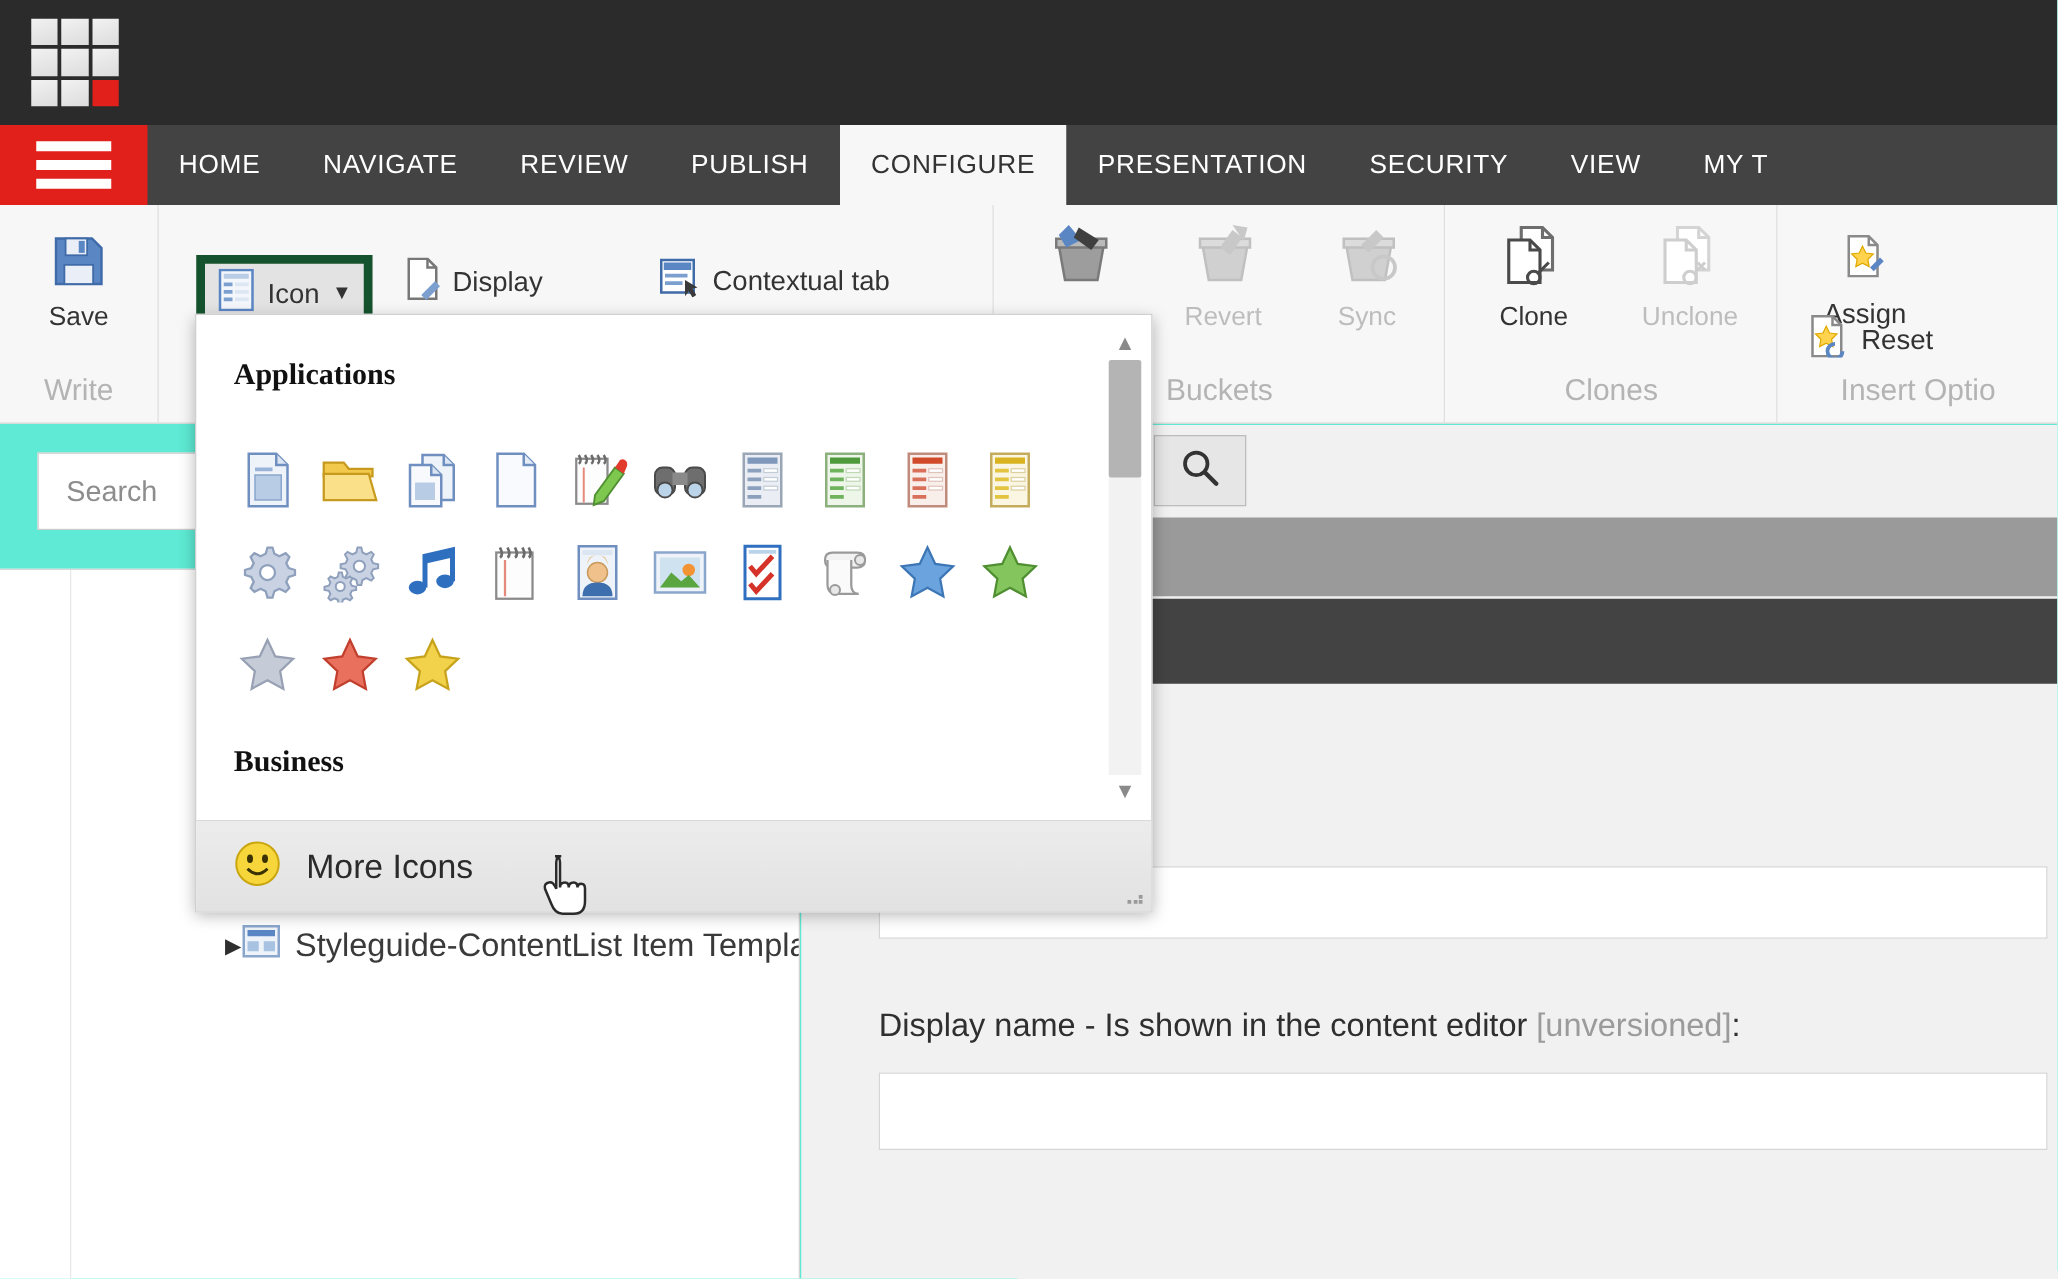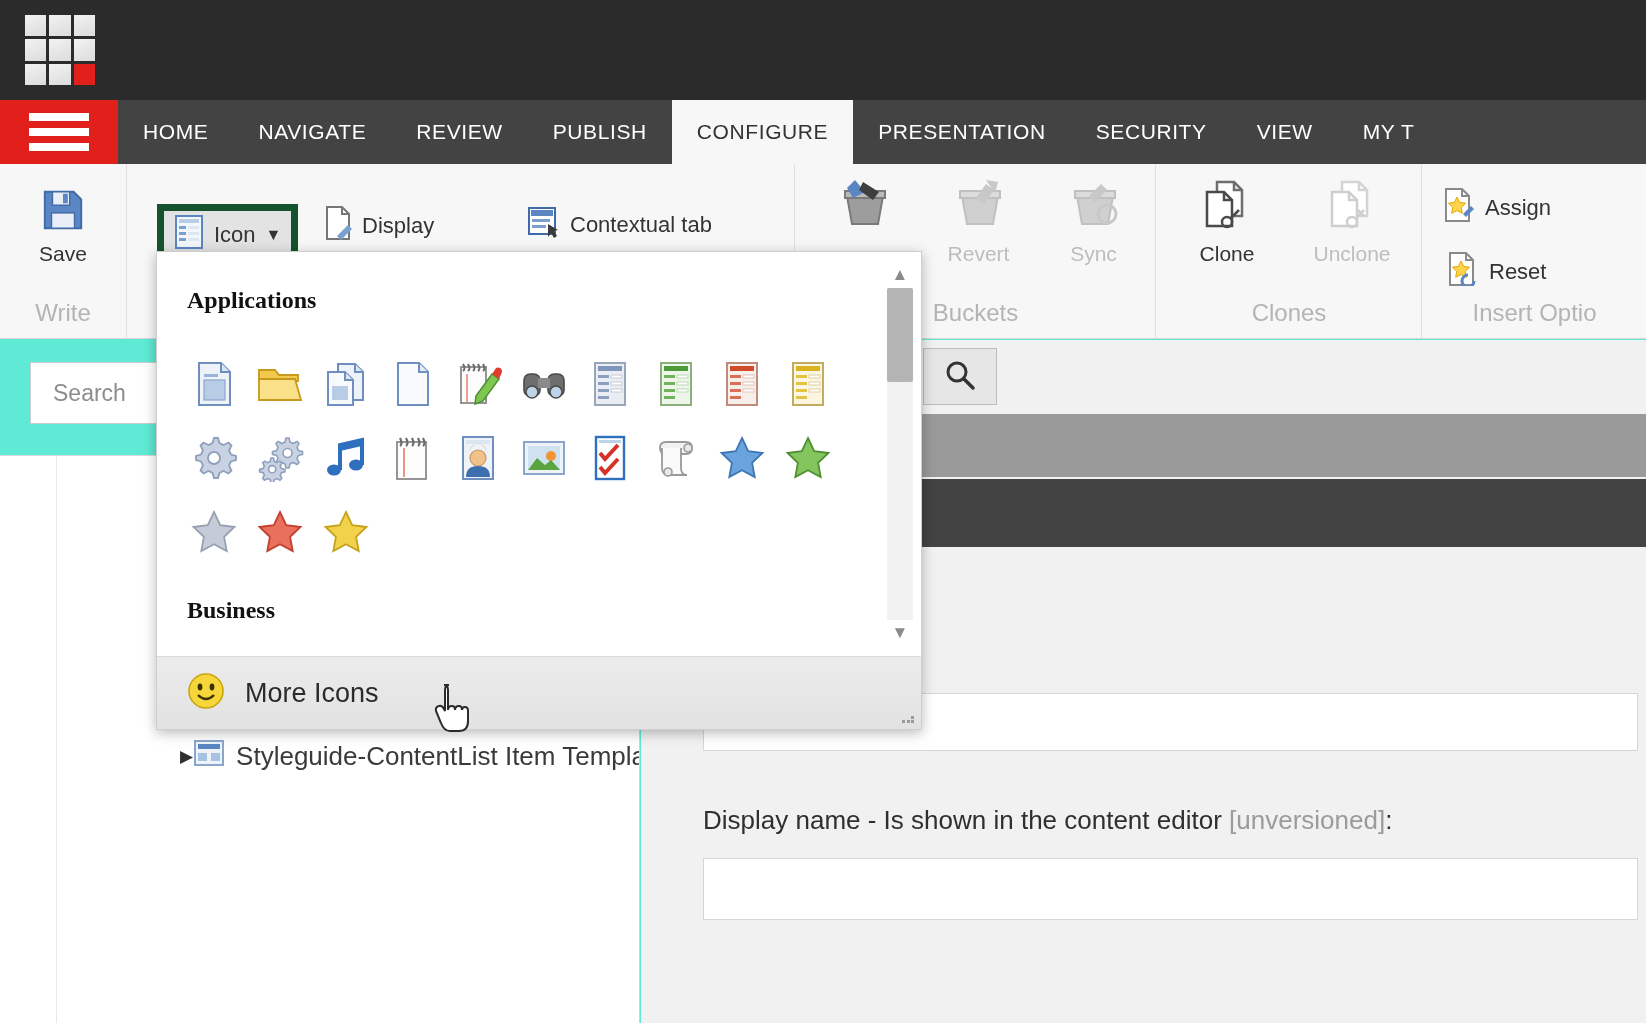--- a/index.html
+++ b/index.html
@@ -314,21 +314,21 @@
             <circle cx="30" cy="44" r="5" fill="none" stroke="#cecece" stroke-width="2.5"></circle>
             <path d="M36 38 l6 -6 M36 32 l6 6" stroke="#cecece" stroke-width="2.5" fill="none"></path>
           </svg>
         </span>
         <span class="caption">Unclone</span>
       </div>
       <div class="rgroup-label">Clones</div>
     </div>
 
     <div class="rgroup" style="left:1423px; width:223px; border-right:none;">
-      <div class="small-btn" style="left:20px; top:24px;">
+      <div class="small-btn" style="left:36px; top:24px;flex-direction:column;">
         <span>
           <svg width="32" height="34" viewBox="0 0 32 34" xmlns="http://www.w3.org/2000/svg">
             <path d="M3 1 h16 l7 7 v25 h-23 z" fill="#ffffff" stroke="#8a8a8a" stroke-width="2"></path>
             <path d="M19 1 v7 h7" fill="none" stroke="#8a8a8a" stroke-width="2"></path>
             <path d="M14 9 l2.6 5.4 l6 0.8 l-4.3 4.2 l1 5.9 l-5.3 -2.8 l-5.3 2.8 l1 -5.9 l-4.3 -4.2 l6 -0.8 z" fill="#ffd34d" stroke="#e0a800" stroke-width="1"></path>
             <path d="M20 26 l8 -8 l3 3 l-8 8 z" fill="#5b86c4"></path>
           </svg>
         </span>
         <span>Assign</span>
       </div>

